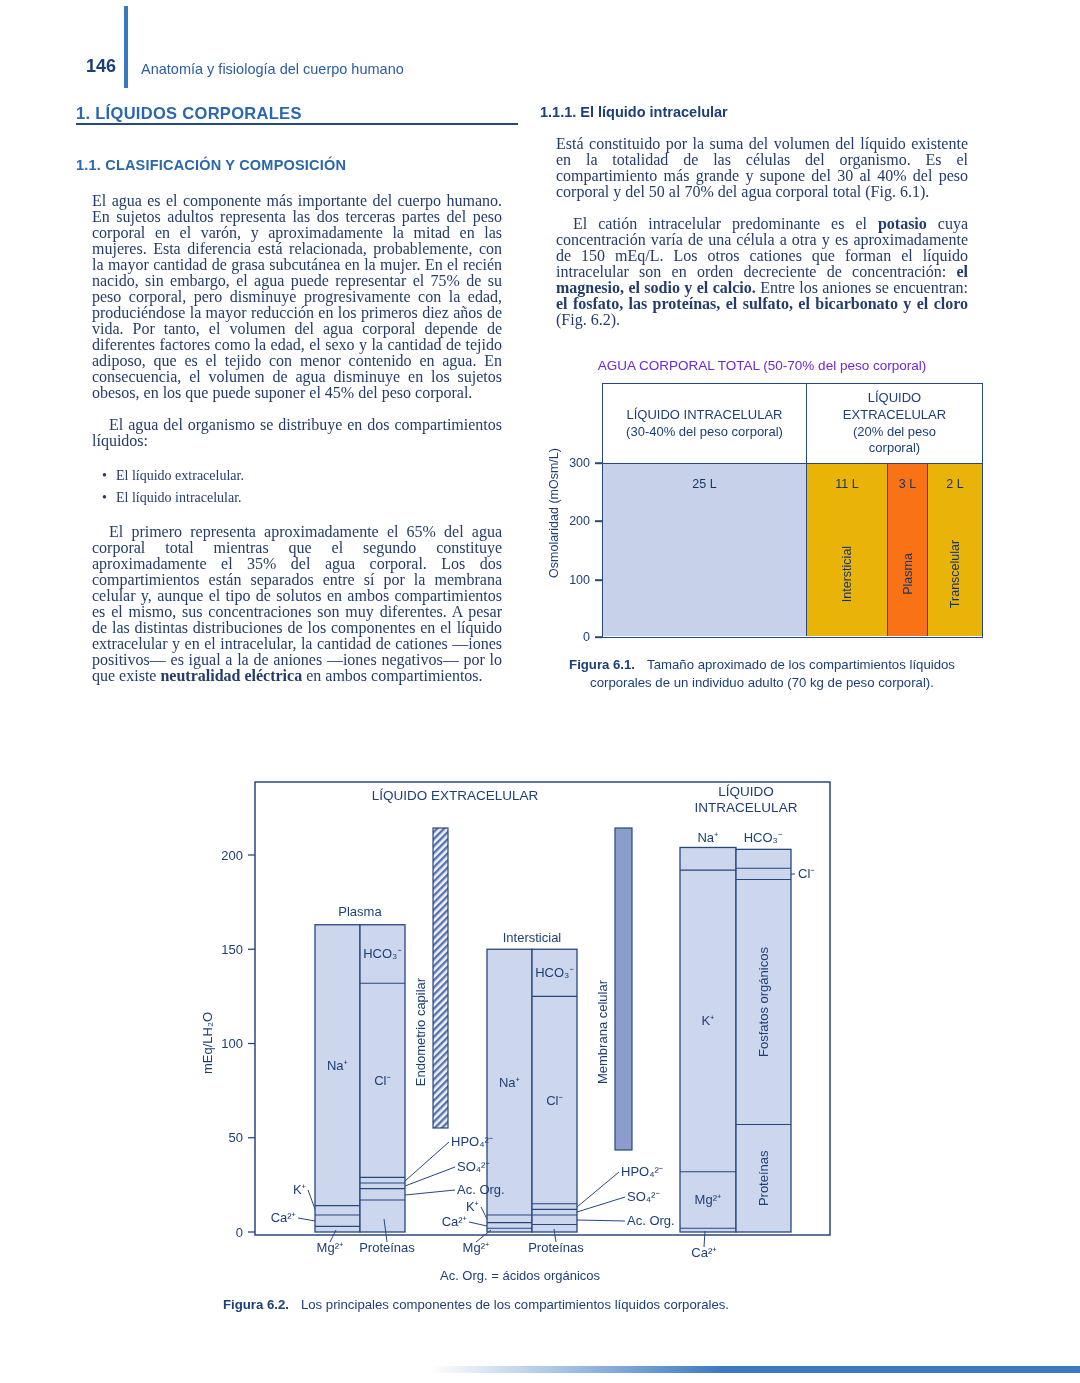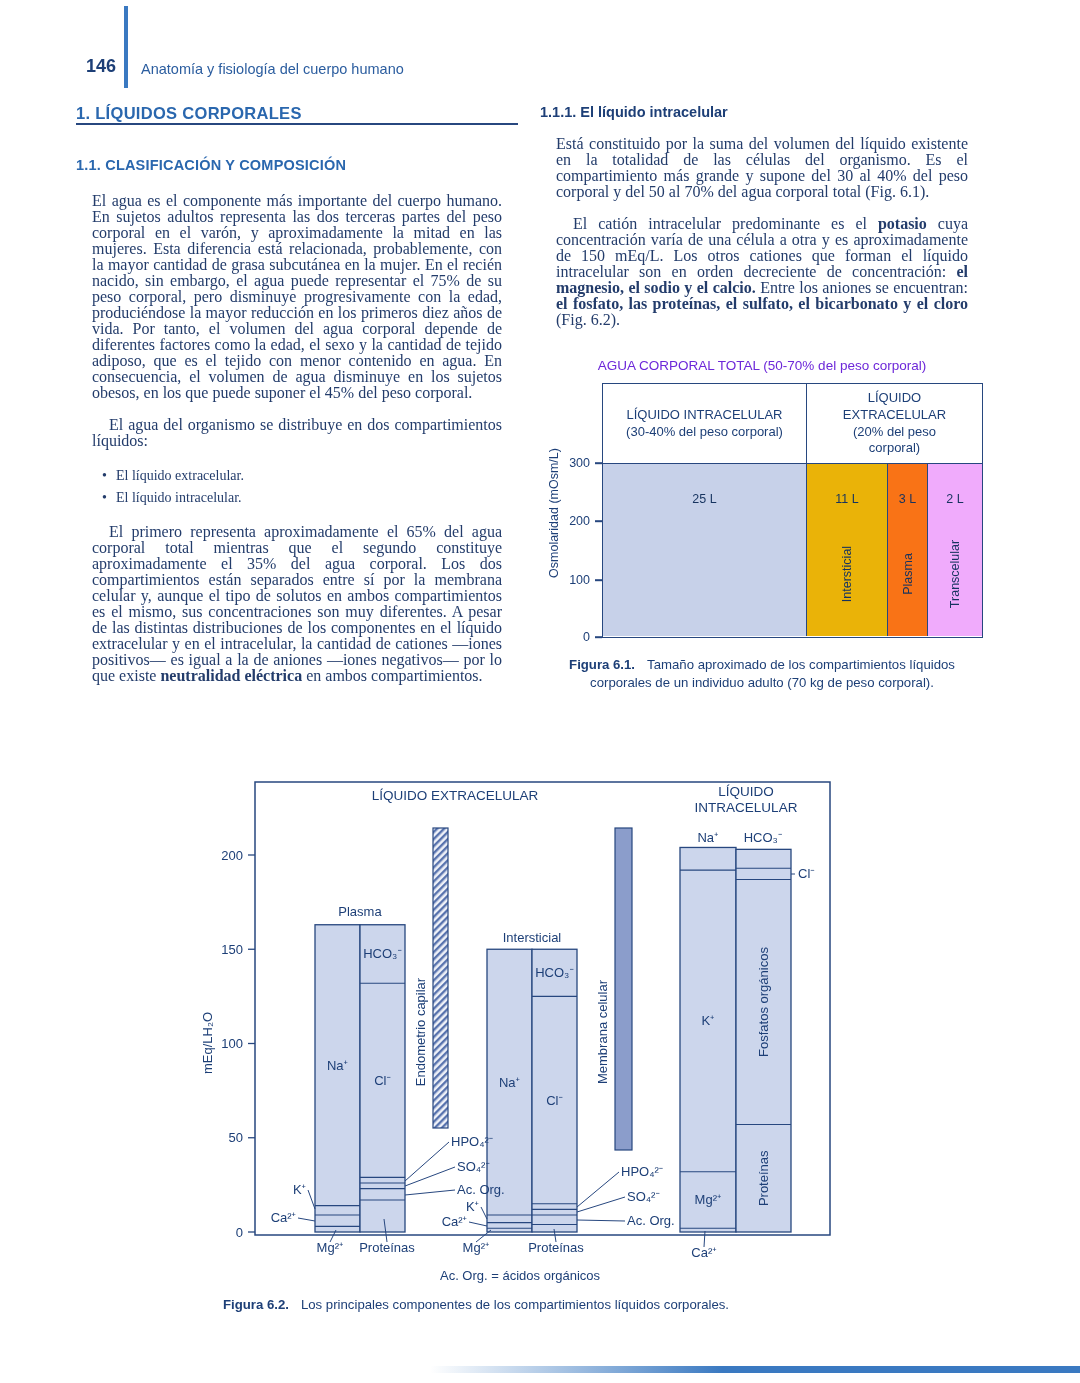--- a/index.html
+++ b/index.html
@@ -37,22 +37,22 @@
   .f61-hdr{display:flex;height:80px;border-bottom:1.6px solid #27477f;box-sizing:border-box;}
   .f61-cell{display:flex;flex-direction:column;justify-content:center;align-items:center;text-align:center;
     font:13px "Liberation Sans",sans-serif;color:#1d3f77;line-height:1.3;}
   .h-intra{width:204px;border-right:1.6px solid #27477f;box-sizing:border-box;}
   .h-extra{flex:1;padding:0 22px;}
   .f61-body{display:flex;height:172px;}
   .b-intra{width:204px;position:relative;background:#c7d1e9;border-right:1.6px solid #27477f;box-sizing:border-box;}
   .strip{position:relative;border-right:1.6px solid #27477f;box-sizing:border-box;}
   .s1{width:81px;background:#eab308;}
   .s2{width:40px;background:#f97316;}
-  .s3{flex:1;background:#f0abfc;border-right:none;}
-  .vol{position:absolute;top:28px;width:100%;text-align:center;font:12.5px "Liberation Sans",sans-serif;color:#16335f;}
+  .s3{flex:1;background:#eab308;border-right:none;}
+  .vol{position:absolute;top:13px;width:100%;text-align:center;font:12.5px "Liberation Sans",sans-serif;color:#16335f;}
   .rotlbl{position:absolute;left:50%;top:64%;transform:translate(-50%,-50%) rotate(-90deg);
     white-space:nowrap;font:12.5px "Liberation Sans",sans-serif;color:#16335f;}
   .caption{font:13.2px "Liberation Sans",sans-serif;color:#1d3f77;line-height:1.35;text-align:center;}
   .fig61 .caption{margin-top:18px;}
   .cap-label{margin-right:12px;}
   
   .fig62{position:absolute;left:190px;top:770px;width:680px;height:530px;}
   #fig62-svg{overflow:visible;}
   #fig62-svg text.t13{font:13px "Liberation Sans",sans-serif;fill:#1d3f77;}
   #fig62-svg text.t14{font:13.5px "Liberation Sans",sans-serif;fill:#1d3f77;}

